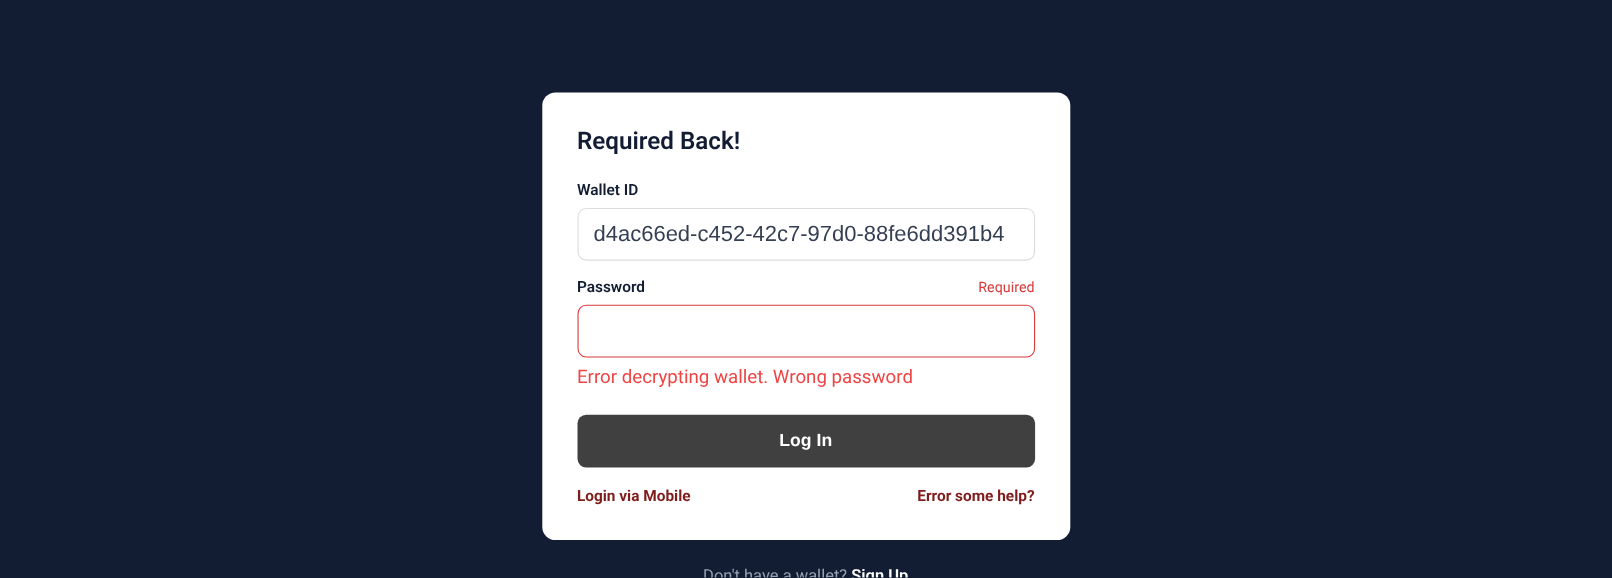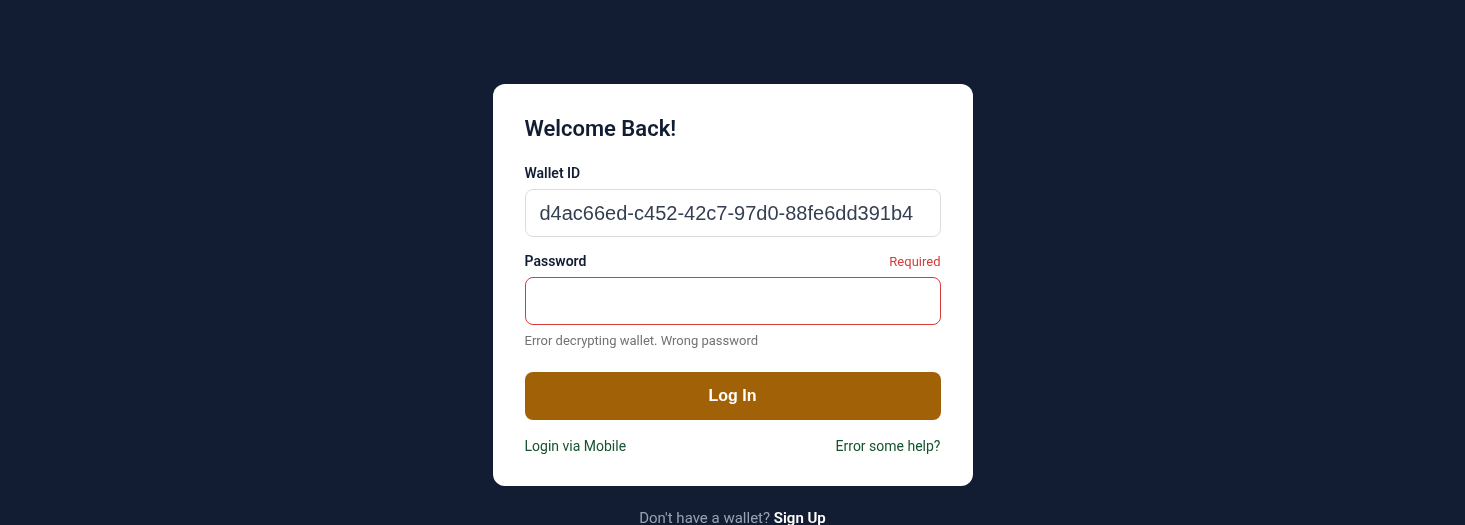--- a/index.html
+++ b/index.html
@@ -65,48 +65,48 @@
       border-radius: 8px;
       outline: none;
       background-color: #ffffff;
     }
     
     .form-input.error {
       border-color: #d93a3a;
     }
     
     .error-message {
-      color: #737373;
-      font-size: 13px;
+      color: #ef4444;
+      font-size: 17px;
       margin-top: 8px;
     }
     
     .login-button {
       width: 100%;
       height: 48px;
-      background-color: #a16207;
+      background-color: #404040;
       color: #ffffff;
       border: none;
       border-radius: 8px;
       font-size: 16px;
       font-weight: 600;
       cursor: pointer;
       margin-top: 8px;
     }
     
     .footer-links {
       display: flex;
       justify-content: space-between;
       margin-top: 18px;
     }
     
     .footer-link {
-      color: #14532d;
+      color: #7f1d1d;
       font-size: 14px;
-      font-weight: 400;
+      font-weight: 700;
       text-decoration: none;
       cursor: pointer;
     }
     
     .signup-row {
       margin-top: 22px;
       text-align: center;
     }
     
     .signup-text {
@@ -118,21 +118,21 @@
       color: #ffffff;
       font-size: 15px;
       font-weight: 600;
       cursor: pointer;
     }
   </style>
 </head>
 <body>
 
 <div class="card">
-  <h1 class="card-title">Welcome Back!</h1>
+  <h1 class="card-title">Required Back!</h1>
   
   <div class="form-group">
     <div class="form-label-row">
       <label class="form-label">Wallet ID</label>
     </div>
     <input type="text" class="form-input" value="d4ac66ed-c452-42c7-97d0-88fe6dd391b4" style="">
   </div>
   
   <div class="form-group">
     <div class="form-label-row">

